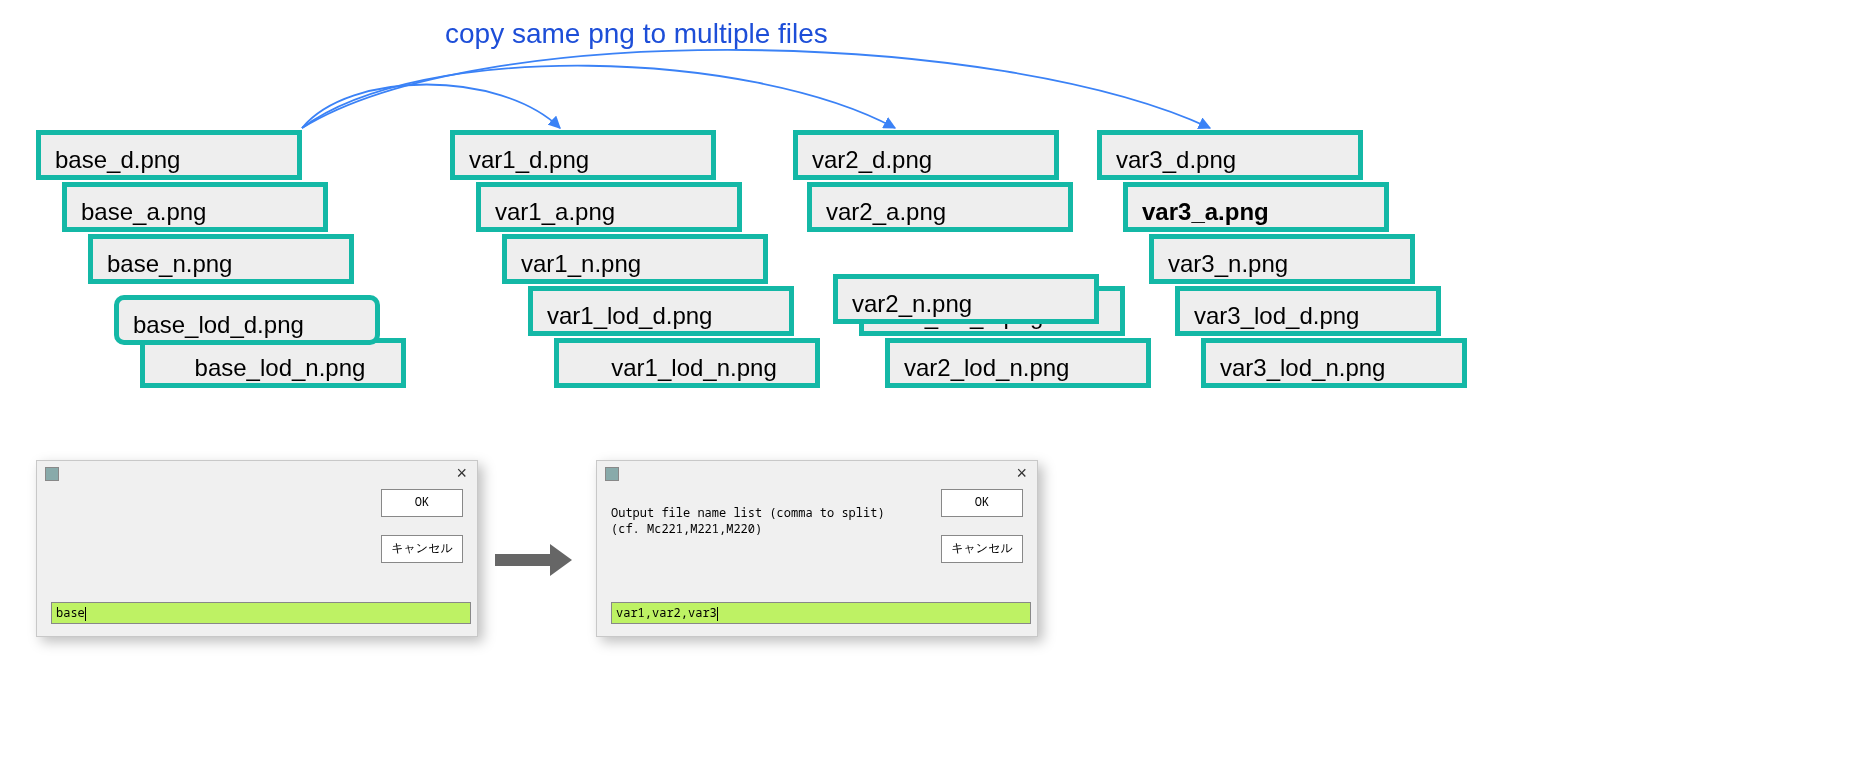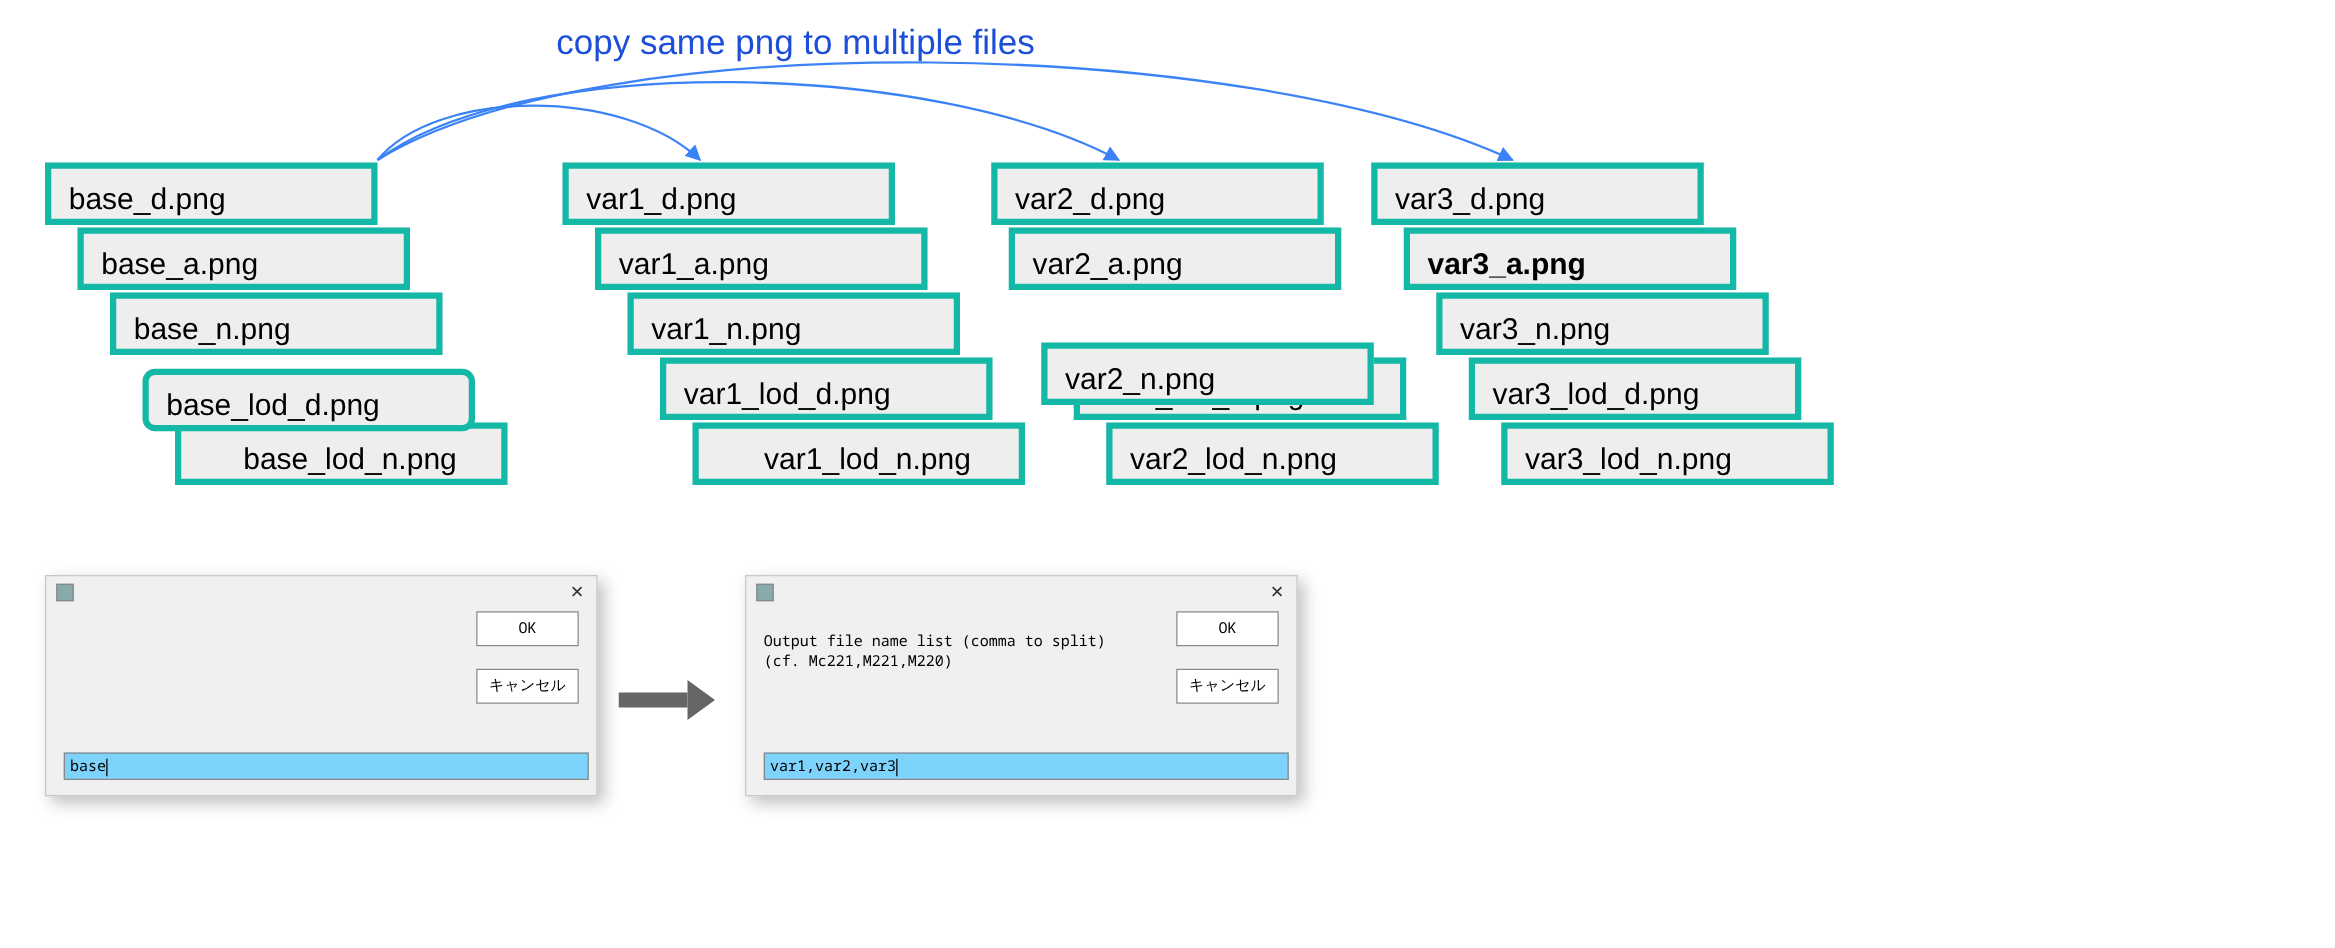--- a/index.html
+++ b/index.html
@@ -75,21 +75,21 @@
     text-align: center;
     line-height: 24px;
     font-size: 12px;
   }
   .dialog .btn.ok   { top: 28px; }
   .dialog .btn.can  { top: 74px; }
   .dialog .input {
     position: absolute;
     left: 14px; bottom: 12px;
     width: 410px; height: 20px;
-    background: #7dd3fc;
+    background: #bef264;
     border: 1px solid #888;
     padding: 0 4px;
     line-height: 20px;
     font-size: 12px;
   }
   .dialog .input .caret {
     display: inline-block;
     width: 1px; height: 14px;
     background: #000;
     margin-left: 0;

